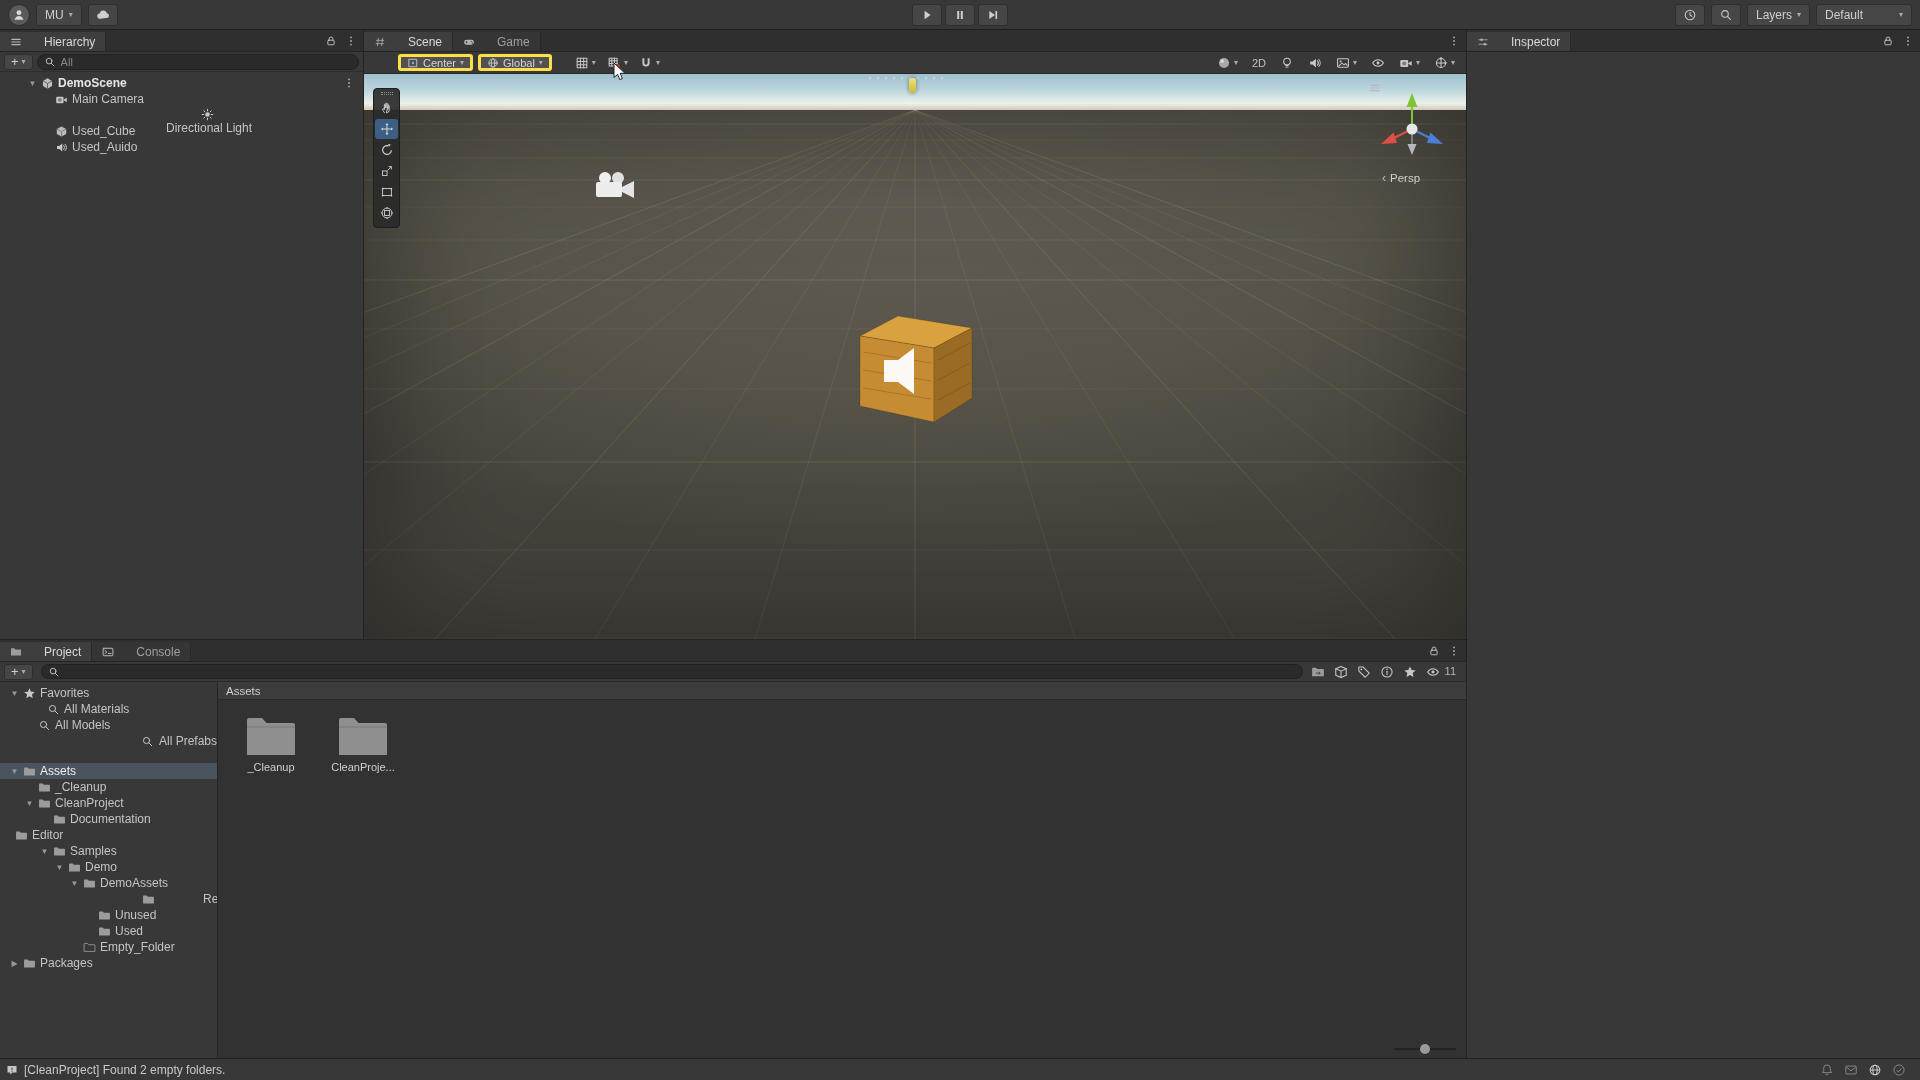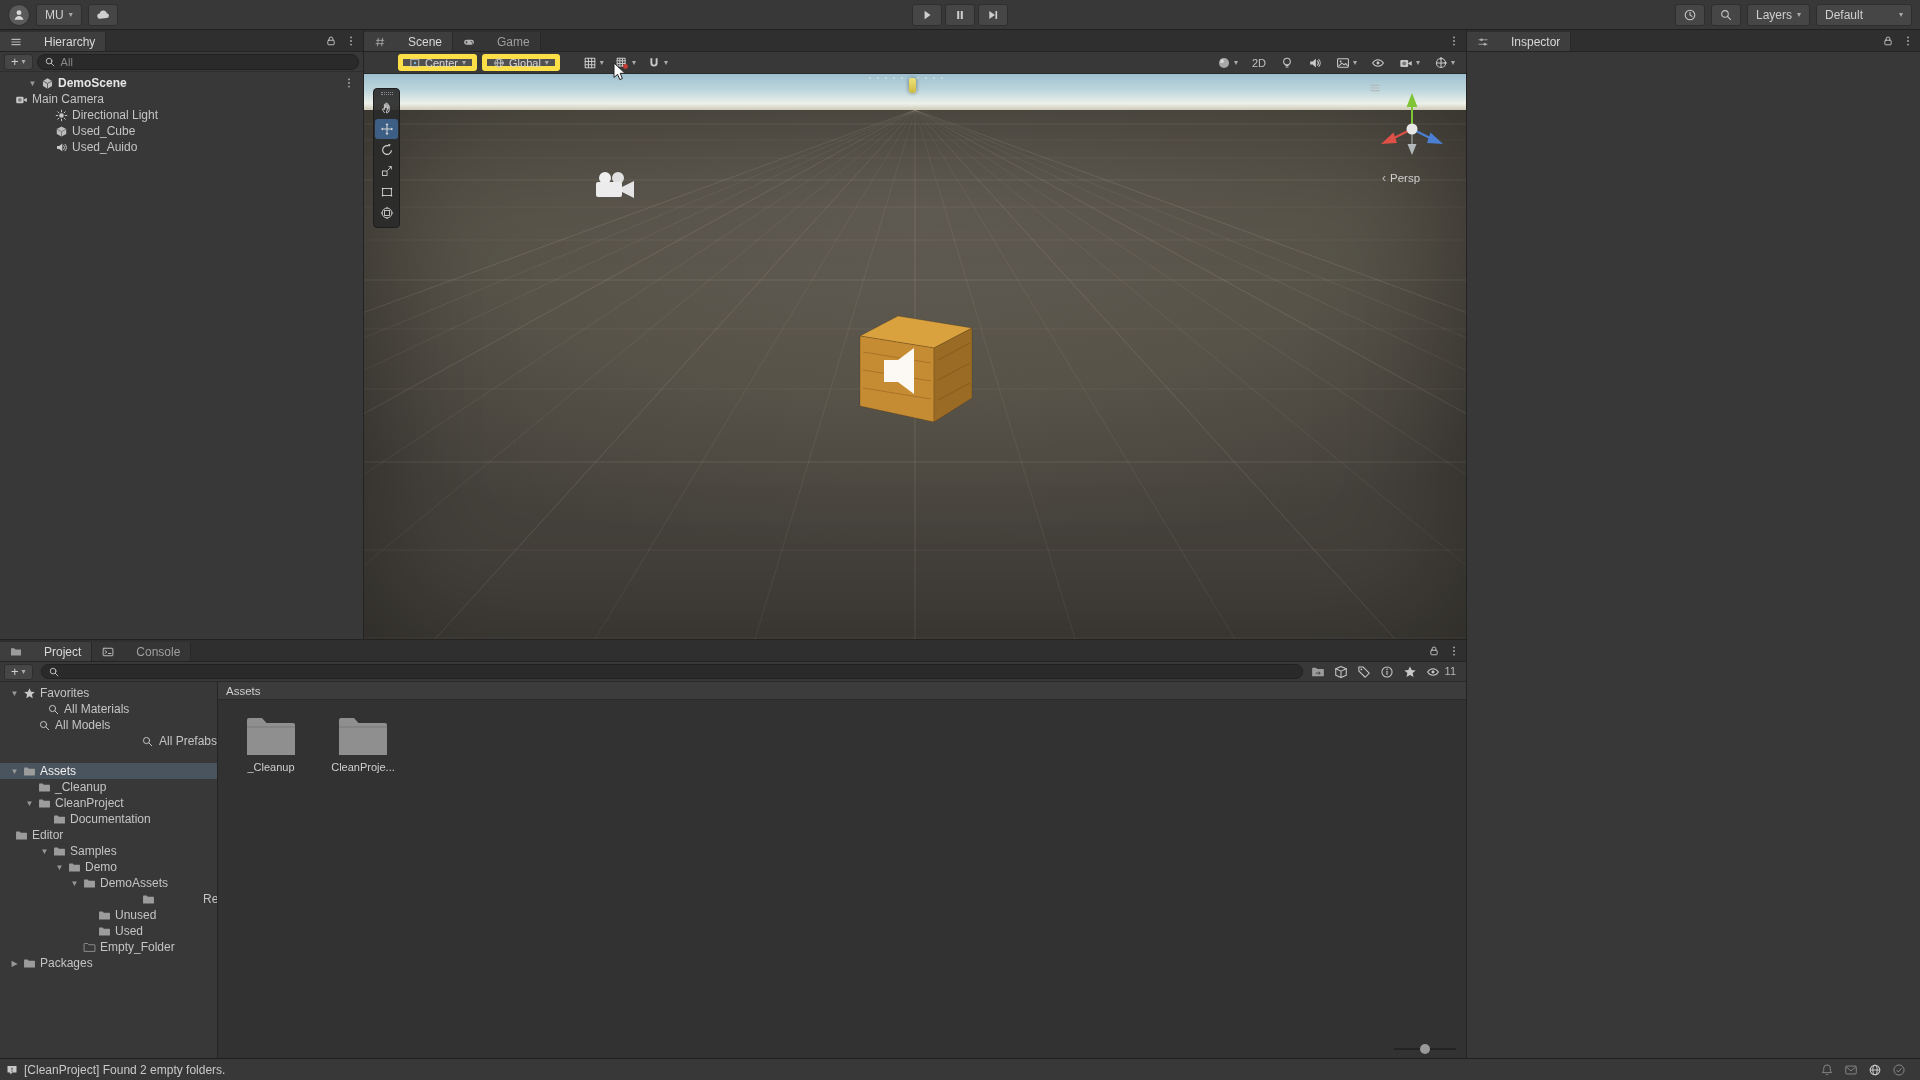--- a/index.html
+++ b/index.html
@@ -52,21 +52,21 @@
   .ticon{width:16px;height:14px;flex:none;display:flex;align-items:center;justify-content:center}
   .ticon svg{width:13px;height:13px}
   .tlabel{margin-left:3px;color:#c4c4c4}
   .hdr-dots{margin-left:auto;margin-right:8px}
 
   
   #scene{left:364px;top:30px;width:1102px;height:609px;background:#383838}
   .sc-toolbar{height:22px;background:#383838;border-bottom:1px solid #272727;
               display:flex;align-items:center;padding:0 8px}
   .tool-group{display:flex;gap:5px;align-items:center}
-  .drop-btn{height:17px;background:#515151;border:5px solid #fde047;border-radius:3px;
+  .drop-btn{height:17px;background:#515151;border:3px solid #fde047;border-radius:3px;
             display:flex;align-items:center;gap:4px;padding:0 6px;font-size:11px;color:#d5d5d5}
   .flat-btn{height:17px;display:flex;align-items:center;gap:3px;padding:0 3px;color:#c0c0c0;font-size:11px}
   .sc-right{margin-left:auto;display:flex;gap:8px;align-items:center}
   #canvas{position:absolute;left:0;top:44px;width:1102px;height:565px;background:#56524a;overflow:hidden}
   .sky{position:absolute;left:0;top:0;width:100%;height:36px;
        background:linear-gradient(#9fc0d0 0%,#bdd6dd 45%,#edf1ea 82%,#cfc9b8 100%)}
   .ground{position:absolute;left:0;top:36px;right:0;bottom:0;
           background:radial-gradient(ellipse 75% 65% at 50% 18%,#615c53 0%,#575349 55%,#45423c 100%);
           background-color:#56524a}
   .vignette{position:absolute;left:0;top:36px;right:0;bottom:0;
@@ -258,32 +258,32 @@
           <span class="hdr-dots i sm">
             <svg viewBox="0 0 16 16">
               <g fill="#b0b0b0">
                 <circle cx="8" cy="3.2" r="1.2"></circle>
                 <circle cx="8" cy="8" r="1.2"></circle>
                 <circle cx="8" cy="12.8" r="1.2"></circle>
               </g>
             </svg>
           </span>
         </div>
-        <div class="trow" style="">
+        <div class="trow" style="padding-left: 40px;">
           <span class="expander"></span>
           <span class="ticon">
             <svg viewBox="0 0 16 16">
               <rect x="1.5" y="4.5" width="9" height="8" rx="1.5" fill="#c8c8c8"></rect>
               <path d="M10.5 8.2 14.5 5.8v5.4l-4-2.4z" fill="#c8c8c8"></path>
               <circle cx="6" cy="8.5" r="2.3" fill="#7c7c7c"></circle>
             </svg>
           </span>
           <span class="tlabel">Main Camera</span>
         </div>
-        <div class="trow" style="padding-left: 40px;">
+        <div class="trow" style="padding-left: 52px; flex-direction: column;">
           <span class="expander"></span>
           <span class="ticon">
             <svg viewBox="0 0 16 16">
               <circle cx="8" cy="8" r="2.7" fill="#c8c8c8"></circle>
               <g stroke="#c8c8c8" stroke-width="1.2" stroke-linecap="round">
                 <path d="M8 1.5v2M8 12.5v2M1.5 8h2M12.5 8h2M3.4 3.4l1.4 1.4M11.2 11.2l1.4 1.4M3.4 12.6l1.4-1.4M11.2 4.8l1.4-1.4"></path>
               </g>
             </svg>
           </span>
           <span class="tlabel">Directional Light</span>

